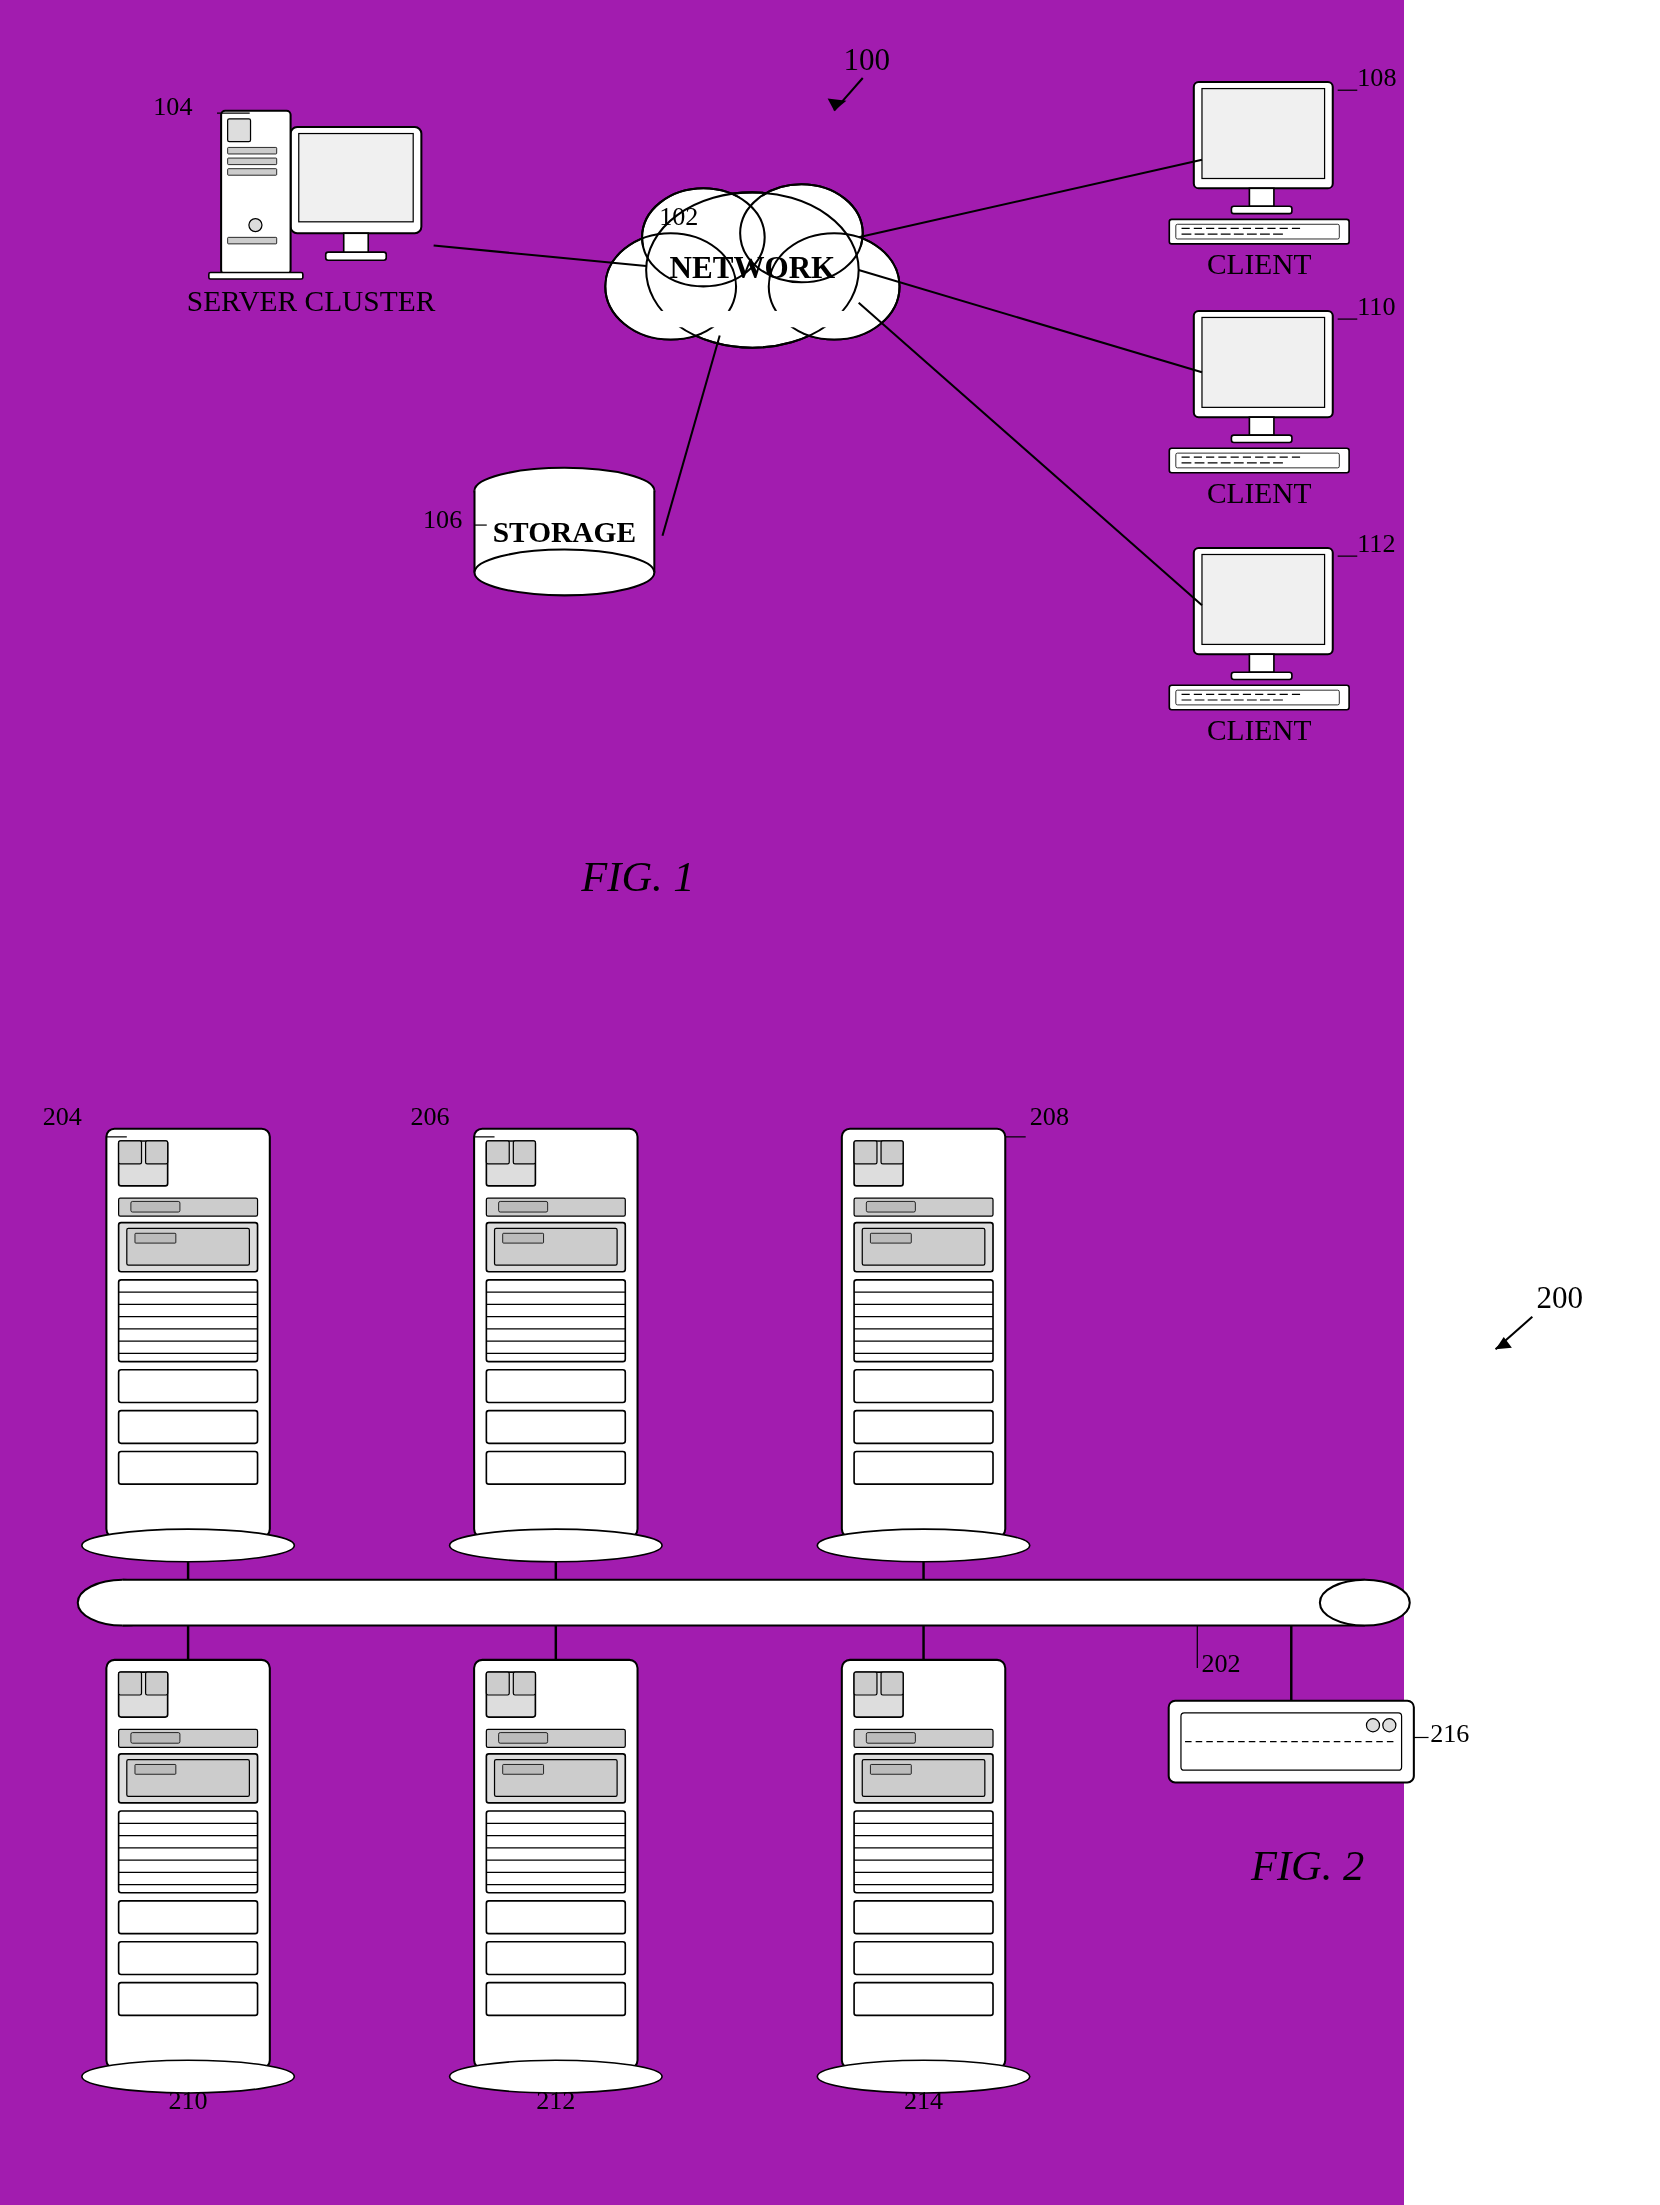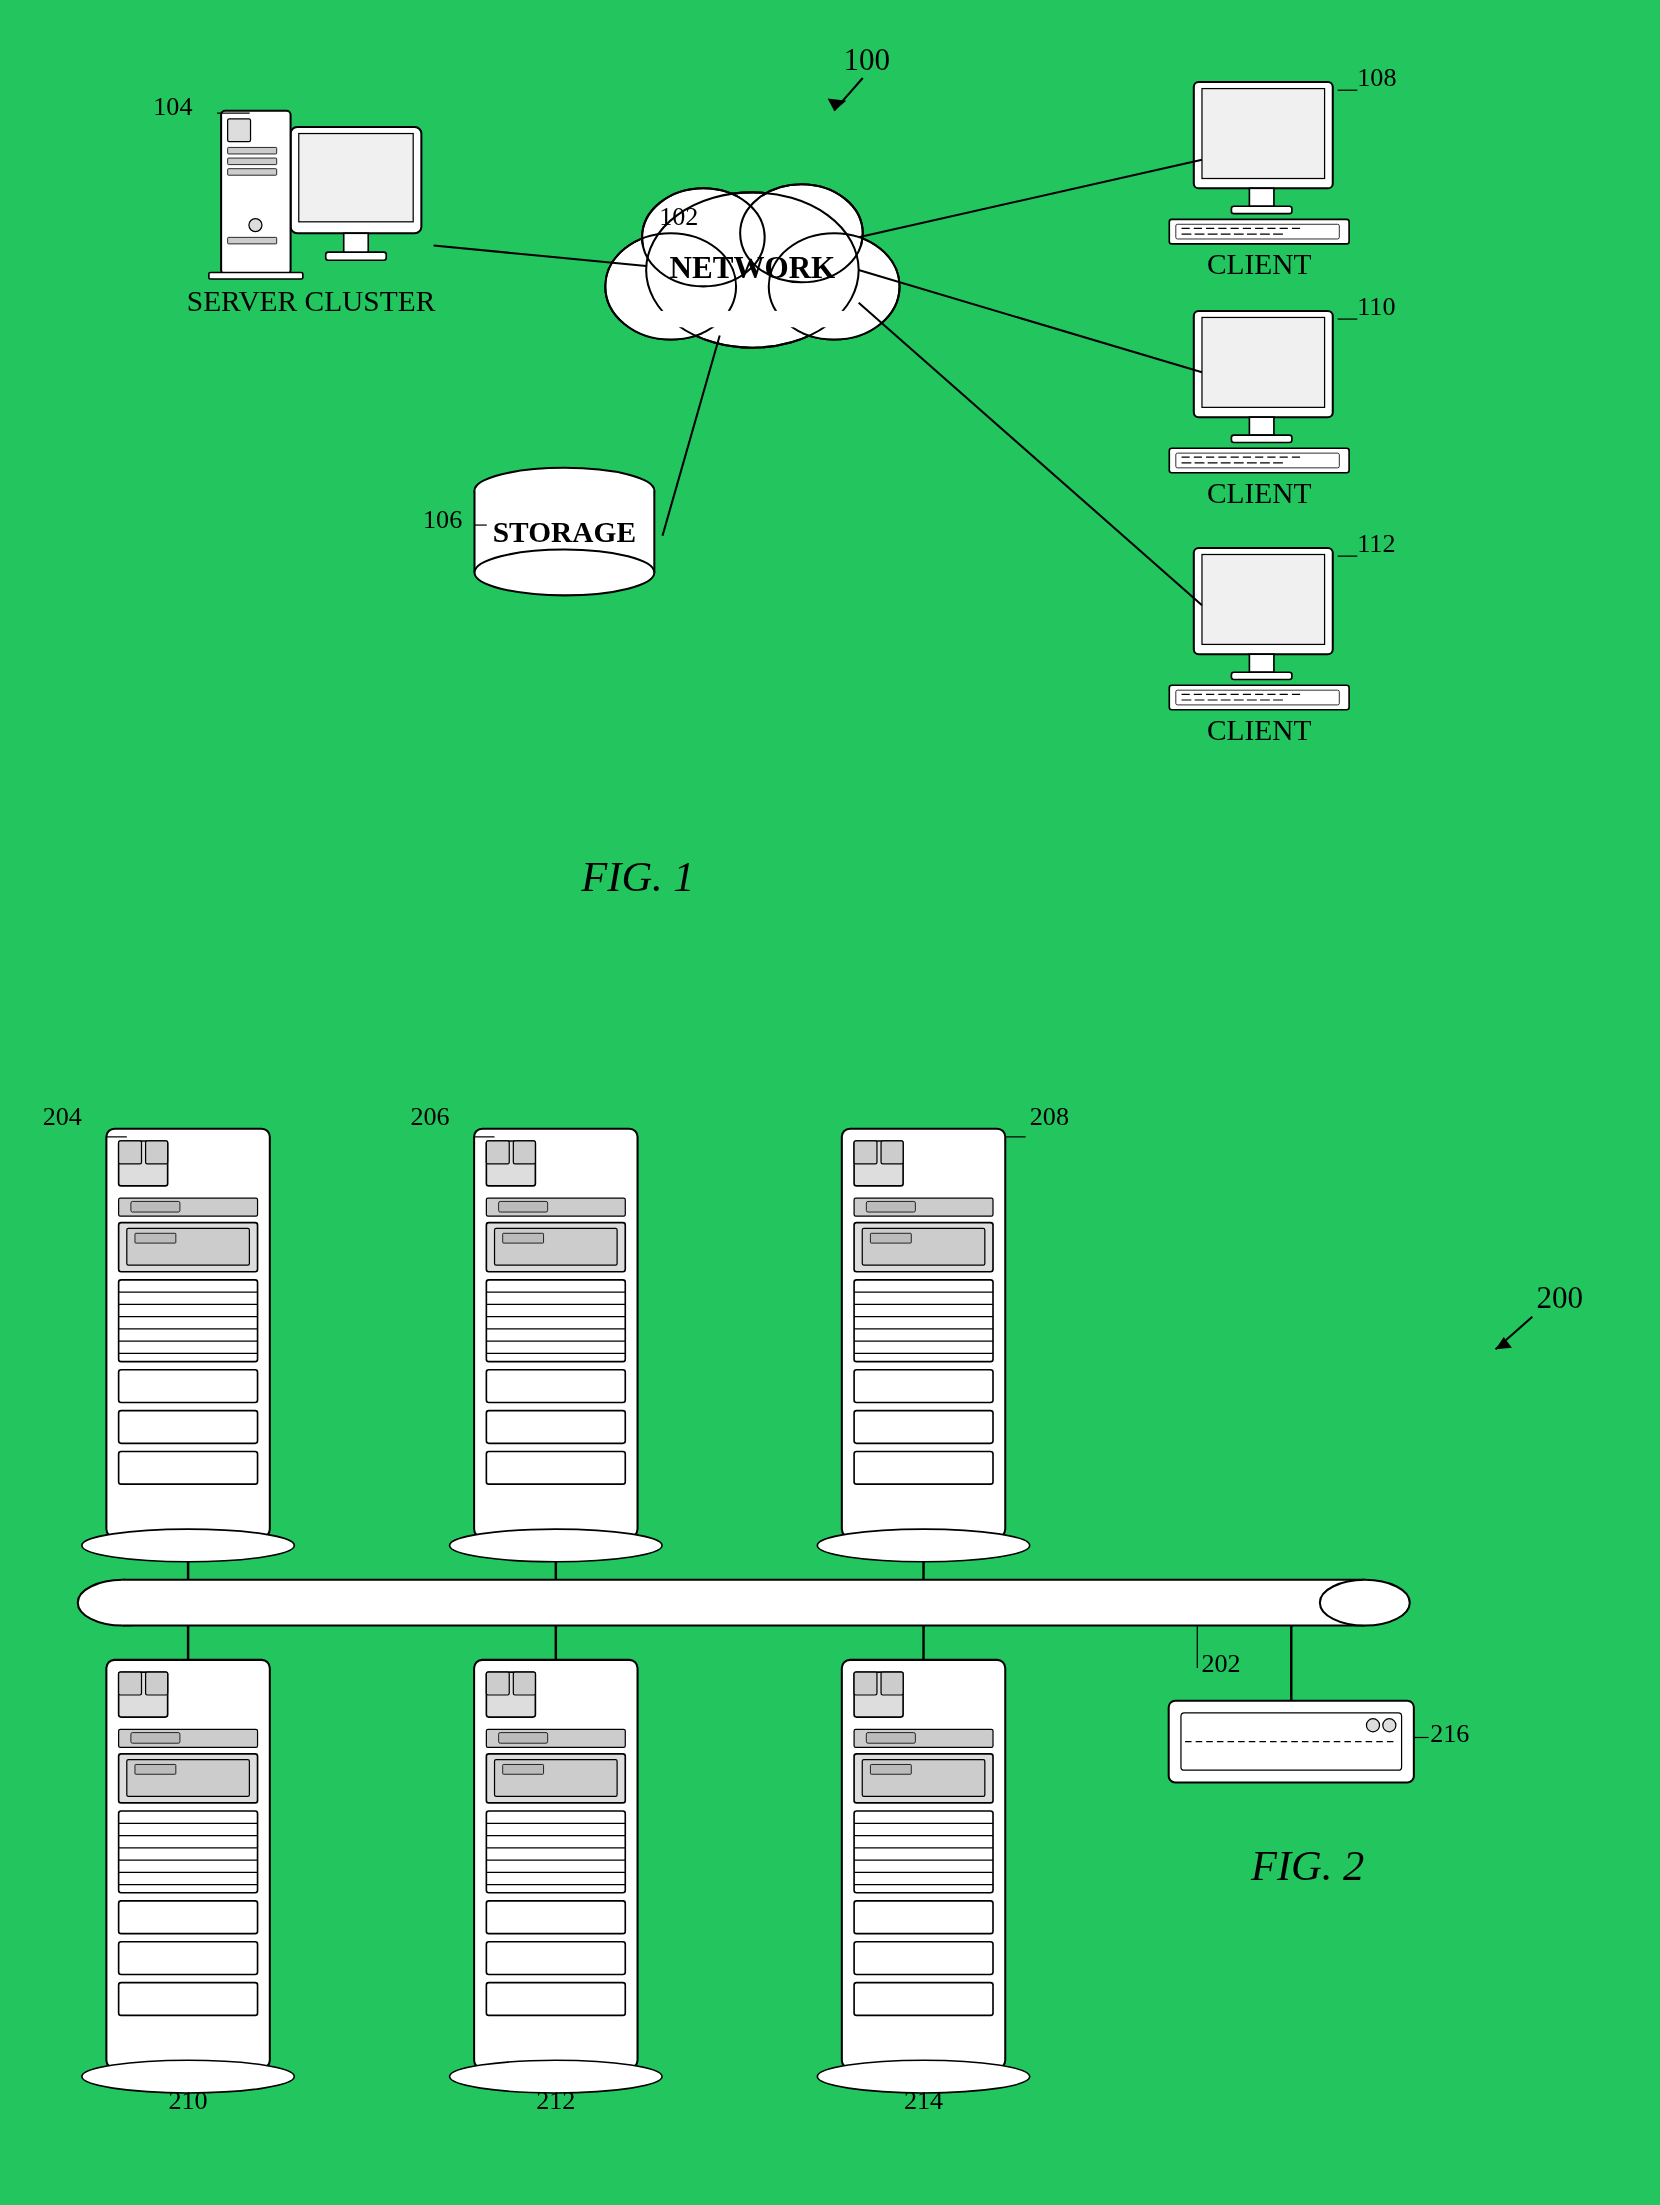--- a/index.html
+++ b/index.html
@@ -6,24 +6,24 @@
     body {
       background: #ffffff;
       font-family: 'Times New Roman', Times, serif;
       width: 1660px;
       height: 2205px;
       position: relative;
       overflow: hidden;
     }
 
     .page {
-      width: 1660px;
+      width: 1404px;
       height: 2205px;
       position: relative;
-      background: #22c55e;
+      background: #a21caf;
     }
 
     
     .fig1-container {
       position: absolute;
       top: 33px;
       left: 82px;
       width: 1537px;
       height: 940px;
     }

